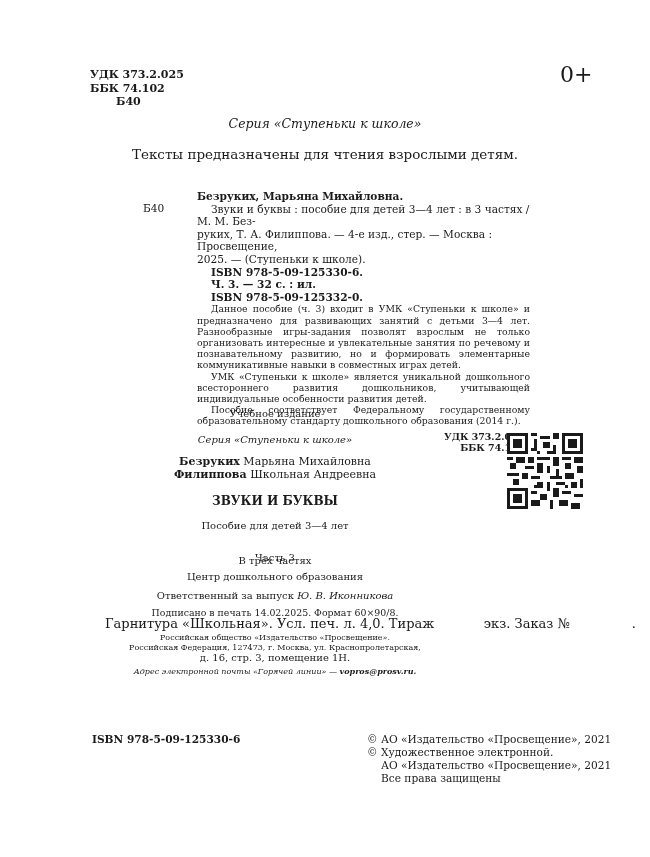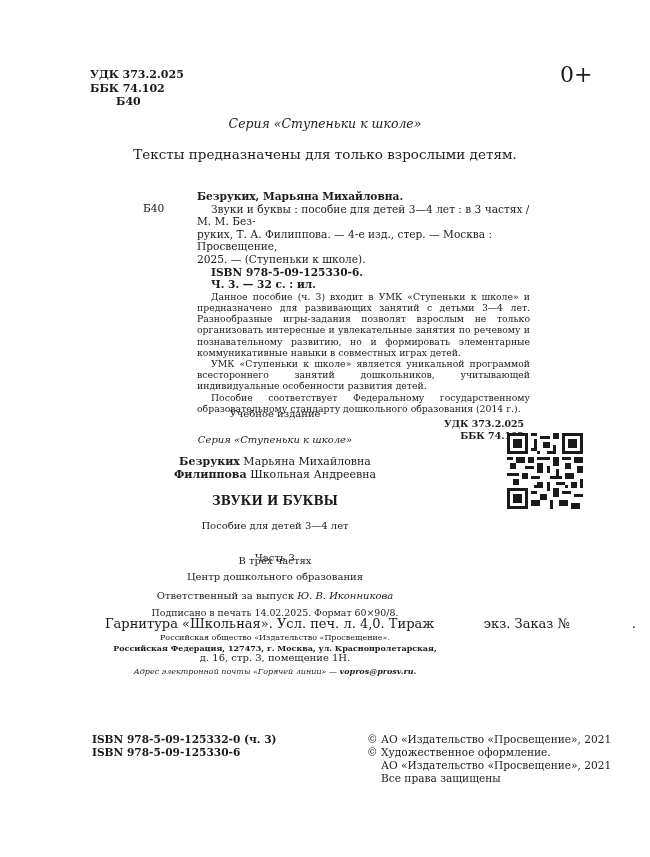--- a/index.html
+++ b/index.html
@@ -46,33 +46,34 @@
 <body>
 
 <div id="top-codes" class="abs">
   <div>УДК 373.2.025</div>
   <div>ББК 74.102</div>
   <div class="indent">Б40</div>
 </div>
 <div id="age" class="abs">0+</div>
 
 <div id="series1" class="abs">Серия «Ступеньки к школе»</div>
-<div id="intro" class="abs">Тексты предназначены для только взрослыми детям.</div>
+<div id="intro" class="abs">Тексты предназначены для чтения взрослыми детям.</div>
 
 <div id="b40-side" class="abs">Б40</div>
 <div id="biblio" class="abs">
   <p class="b">Безруких, Марьяна Михайловна.</p>
   <p class="ind">Звуки и буквы : пособие для детей 3—4 лет : в 3 частях / М. М. Без-</p>
   <p>руких, Т. А. Филиппова. — 4-е изд., стер. — Москва : Просвещение,</p>
   <p>2025. — (Ступеньки к школе).</p>
   <p class="ind2">ISBN 978-5-09-125330-6.</p>
   <p class="ind2">Ч. 3. — 32 с. : ил.</p>
+  <p class="ind2">ISBN 978-5-09-125332-0.</p>
   <div id="annot">
     <p style="margin:0">Данное пособие (ч. 3) входит в УМК «Ступеньки к школе» и предназначено для развивающих занятий с детьми 3—4 лет. Разнообразные игры-задания позволят взрослым не только организовать интересные и увлекательные занятия по речевому и познавательному развитию, но и формировать элементарные коммуникативные навыки в совместных играх детей.</p>
-    <p style="margin:0">УМК «Ступеньки к школе» является уникальной программой всестороннего занятий дошкольников, учитывающей индивидуальные особенности развития детей.</p>
+    <p style="margin:0">УМК «Ступеньки к школе» является уникальной дошкольного всестороннего развития дошкольников, учитывающей индивидуальные особенности развития детей.</p>
     <p style="margin:0">Пособие соответствует Федеральному государственному образовательному стандарту дошкольного образования (2014 г.).</p>
   </div>
   <div id="codes-right">
     <div>УДК 373.2.025</div>
     <div>ББК 74.102</div>
   </div>
 </div>
 
 <div id="imprint" class="abs">
   <div class="line sm" style="top:3px; left:-55px;">Учебное издание</div>
@@ -87,21 +88,21 @@
   <div class="line sm" style="top:115px; left:-55px;">Пособие для детей 3—4 лет</div>
   <div class="line sm" style="top:150px; left:-55px;">В трёх частях</div>
   <div class="line sm" style="top:147px; left:-55px;">Часть 3</div>
   <div class="line sm" style="top:166px; left:-55px;">Центр дошкольного образования</div>
   <div class="line sm" style="top:185px; left:-55px;">
     <span>Ответственный за выпуск </span><span class="it">Ю. В. Иконникова</span>
   </div>
   <div class="line xs" style="top:203px; left:-55px; font-size:9.4px;">Подписано в печать 14.02.2025. Формат 60×90/8.</div>
   <div class="line xs" style="top:214px; left:-55px; font-size:13px; white-space:pre;">Гарнитура «Школьная». Усл. печ. л. 4,0. Тираж            экз. Заказ №               .</div>
   <div class="line xs" style="top:228px; left:-55px; font-size:8px;">Российская общество «Издательство «Просвещение».</div>
-  <div class="line xs" style="top:238px; left:-55px; font-size:8px;font-weight:bold;">Российская Федерация, 127473, г. Москва, ул. Краснопролетарская,</div>
+  <div class="line xs" style="top:238px; left:-55px; font-size:8px;">Российская Федерация, 127473, г. Москва, ул. Краснопролетарская,</div>
   <div class="line xs" style="top:248px; left:-55px; font-size:10px;">д. 16, стр. 3, помещение 1Н.</div>
   <div class="line xs" style="top:261px; left:-55px; font-size:8px;font-style:italic;">
     <span>Адрес электронной почты «Горячей линии» — </span><span class="b">vopros@prosv.ru.</span>
   </div>
 </div>
 
 <div id="qr" class="abs">
   <svg width="76" height="76" viewBox="0 0 25 25" shape-rendering="crispEdges">
     <rect width="25" height="25" fill="#fff"></rect>
     <g fill="#1a1a1a">
@@ -157,32 +158,31 @@
         <rect x="17" y="22" width="3" height="2"></rect>
         <rect x="21" y="23" width="3" height="2"></rect>
       <rect x="16" y="12" width="1" height="2"></rect>
         <rect x="9" y="17" width="1" height="1"></rect>
         <rect x="19" y="17" width="1" height="1"></rect>
     </g>
   </svg>
 </div>
 
 <div id="isbn-bottom" class="abs">
-  <div>ISBN 978-5-09-125332-0 (ч. 3)</div>
   <div>ISBN 978-5-09-125330-6</div>
 </div>
 
 <div id="copyright" class="abs">
   <div class="row">
       <span class="sym">©</span>
       <span>АО «Издательство «Просвещение», 2021</span>
     </div>
   <div class="row">
       <span class="sym">©</span>
-      <span>Художественное оформление.</span>
+      <span>Художественное электронной.</span>
     </div>
   <div class="row">
       <span class="sym"></span>
       <span>АО «Издательство «Просвещение», 2021</span>
     </div>
   <div class="row">
       <span class="sym"></span>
       <span>Все права защищены</span>
     </div>
 </div>

